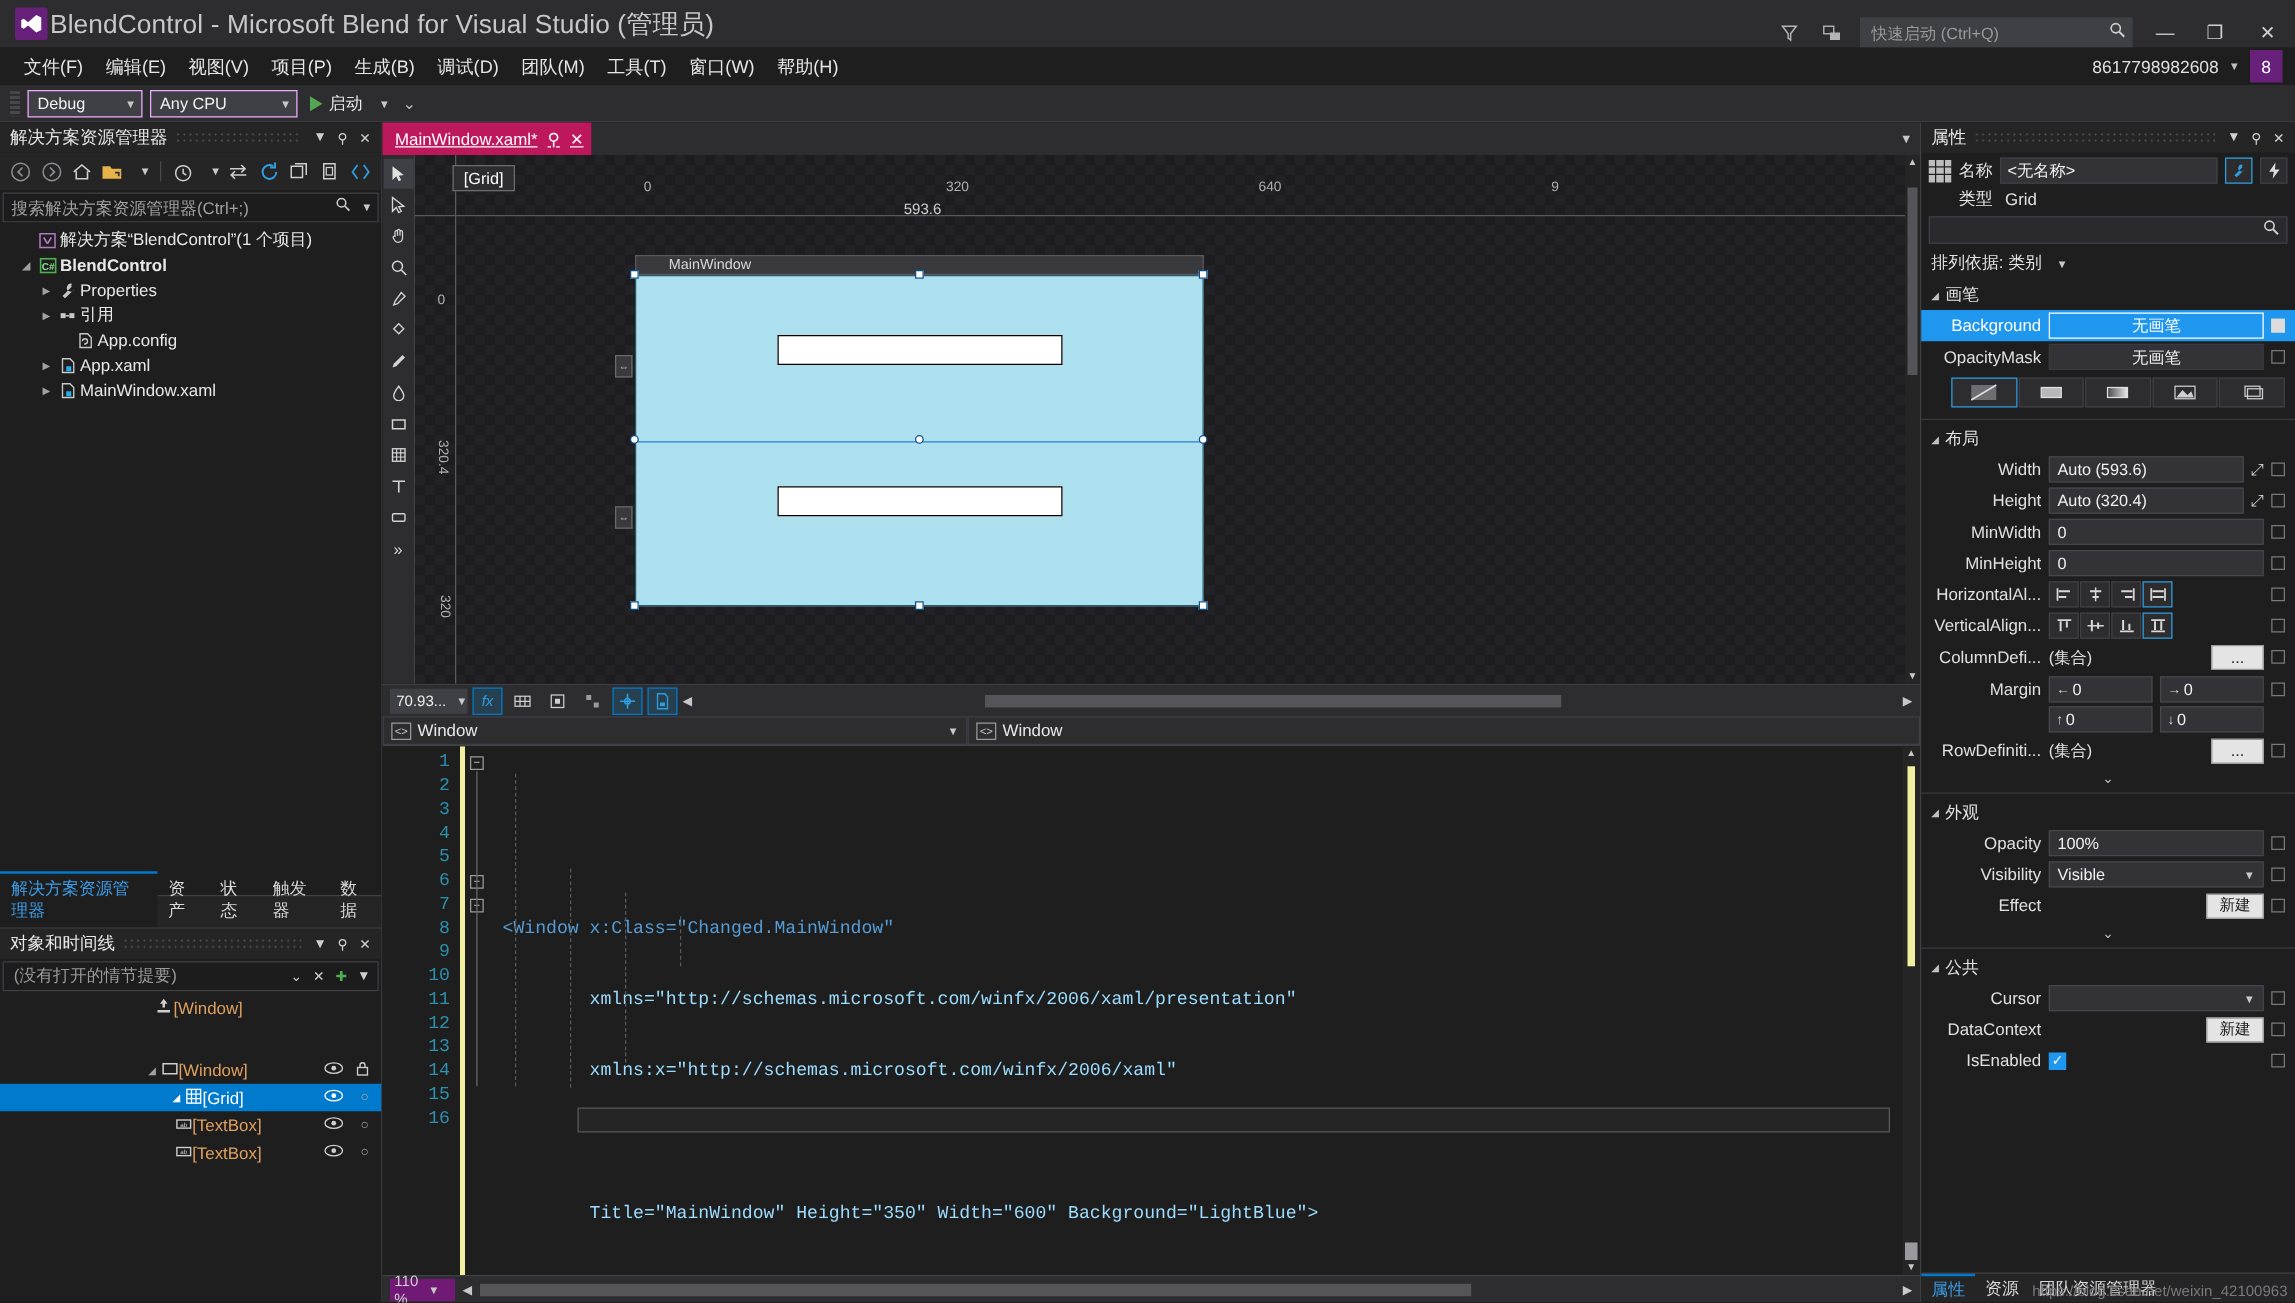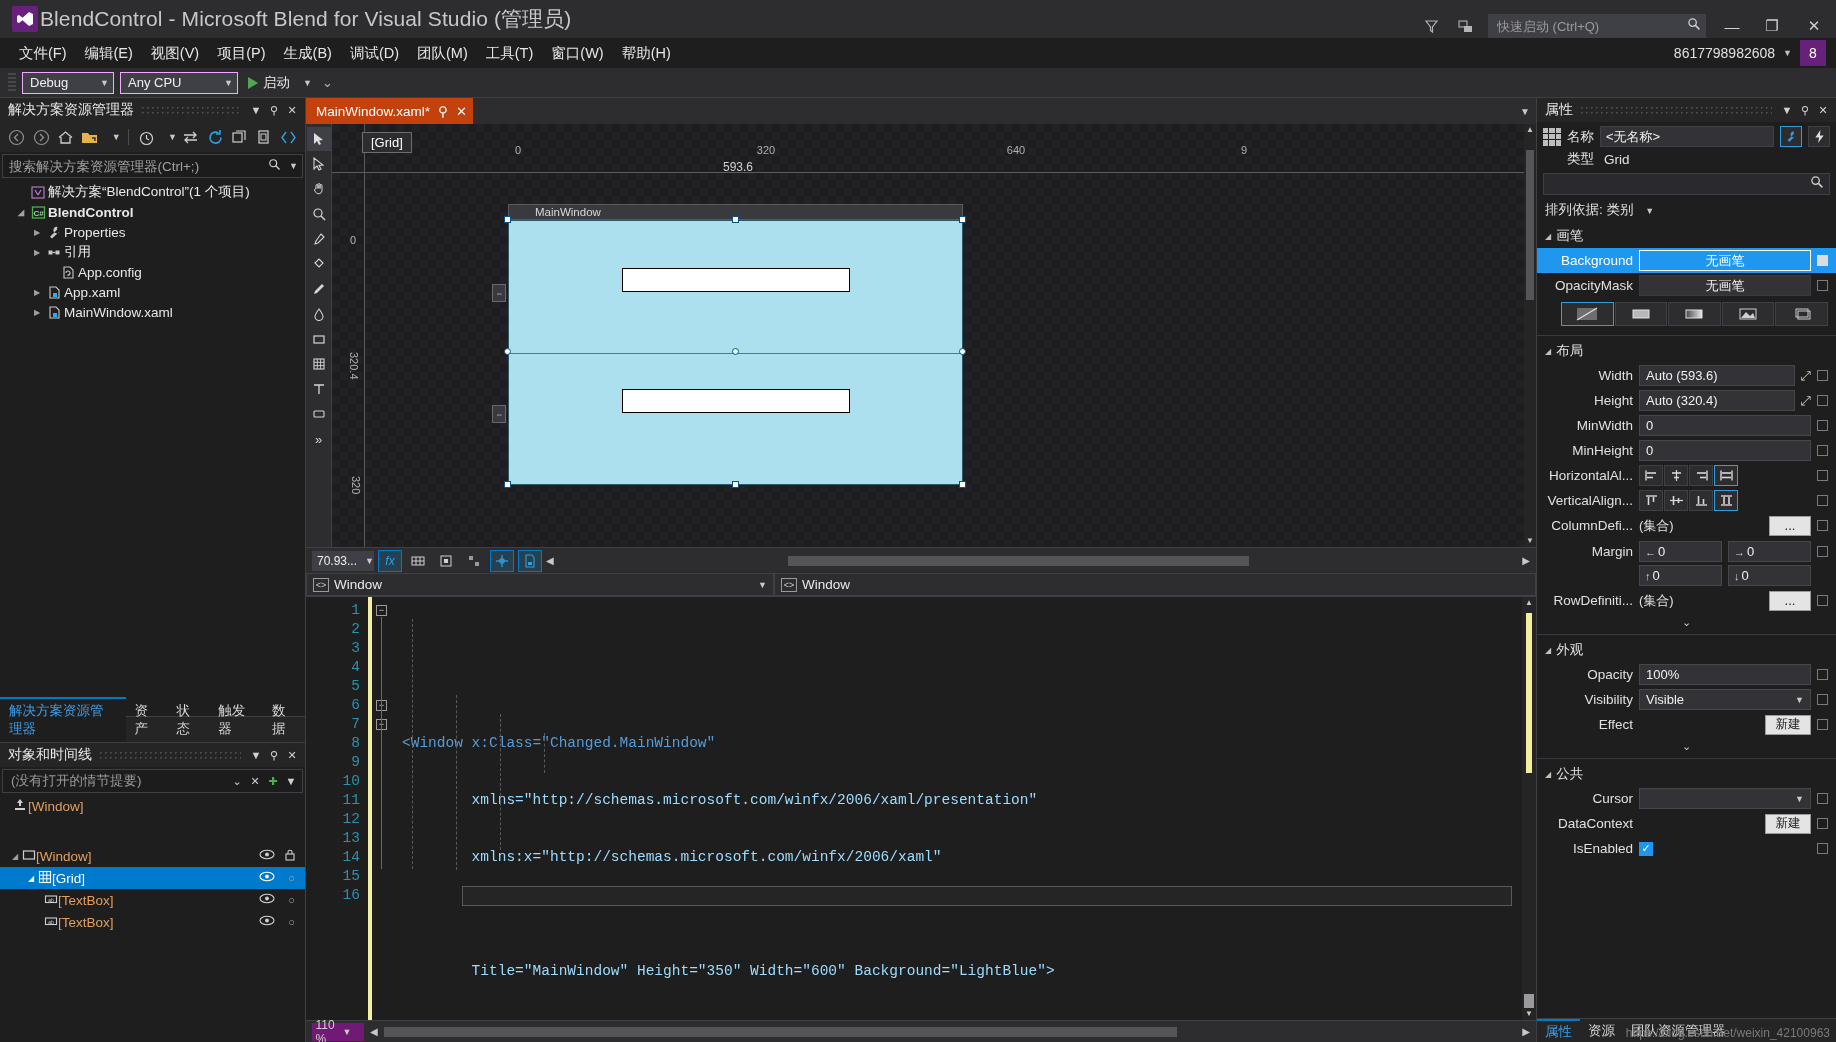--- a/index.html
+++ b/index.html
@@ -68,32 +68,32 @@
   .trow.bold { font-weight:bold; }
 
   .lower-tabs { height:26px; display:flex; align-items:flex-end; background:#252526; border-top:1px solid #3f3f46;}
   .ltab { padding:3px 9px 4px 9px; font-size:13.5px; color:#d8d8d8; }
   .ltab.active { color:#3c9ce8; border-top:2px solid #007acc; background:#1e1e1e; }
 
   .ot-panel { height:300px; flex:0 0 300px; display:flex; flex-direction:column; border-top:1px solid #3f3f46;}
   .ot-search { height:24px; margin:2px; background:#1c1c1c; border:1px solid #3f3f46; display:flex; align-items:center; padding:0 2px 0 8px; }
   .ot-search .ph { flex:1; font-size:13.5px; color:#9a9a9a;}
   .ot-tree { flex:1; position:relative; }
-  .orow { height:22px; display:flex; align-items:center; font-size:13.5px; color:#f0b060; white-space:nowrap; position:relative;}
+  .orow { height:22px; display:flex; align-items:center; font-size:13.5px; color:#f0b060; white-space:nowrap; position:relative;justify-content:center;}
   .orow.sel { background:#007acc; }
   .orow.sel .olabel { color:#ffffff; }
   .olabel { color:#e0a060; }
   .eye { position:absolute; right:30px; color:#cfcfcf; font-size:12px; }
   .lock { position:absolute; right:10px; color:#cfcfcf; font-size:12px; }
   .dot { position:absolute; right:10px; color:#a8a8a8; font-size:11px; }
 
   
   .center-col { flex:1; display:flex; flex-direction:column; min-width:0; background:#1e1e1e; }
   .doc-tabrow { height:26px; display:flex; align-items:stretch; background:#2d2d30; }
-  .doc-tab { background:#c2410c; color:#fff; display:flex; align-items:center; gap:8px; padding:0 6px 0 10px; font-size:13.5px; }
+  .doc-tab { background:#be185d; color:#fff; display:flex; align-items:center; gap:8px; padding:0 6px 0 10px; font-size:13.5px;text-decoration:underline; }
   .doc-tab .x { font-size:13px; opacity:.95; }
   .doc-tabrow-rest { flex:1; display:flex; align-items:center; justify-content:flex-end; padding-right:6px;}
 
   .design-area { flex:1; display:flex; min-height:0; position:relative; background:#1e1e1e;}
   .tools { width:26px; flex:0 0 26px; background:#2d2d30; display:flex; flex-direction:column; align-items:center; padding-top:3px; gap:1px; border-right:1px solid #3f3f46;}
   .tool { width:24px;height:24px; display:flex;align-items:center;justify-content:center; color:#d4d4d4; font-size:13px;}
   .tool.active { background:#3f3f46; }
 
   .canvas-wrap { flex:1; position:relative; min-width:0; overflow:hidden;
     background-color:#222226;

